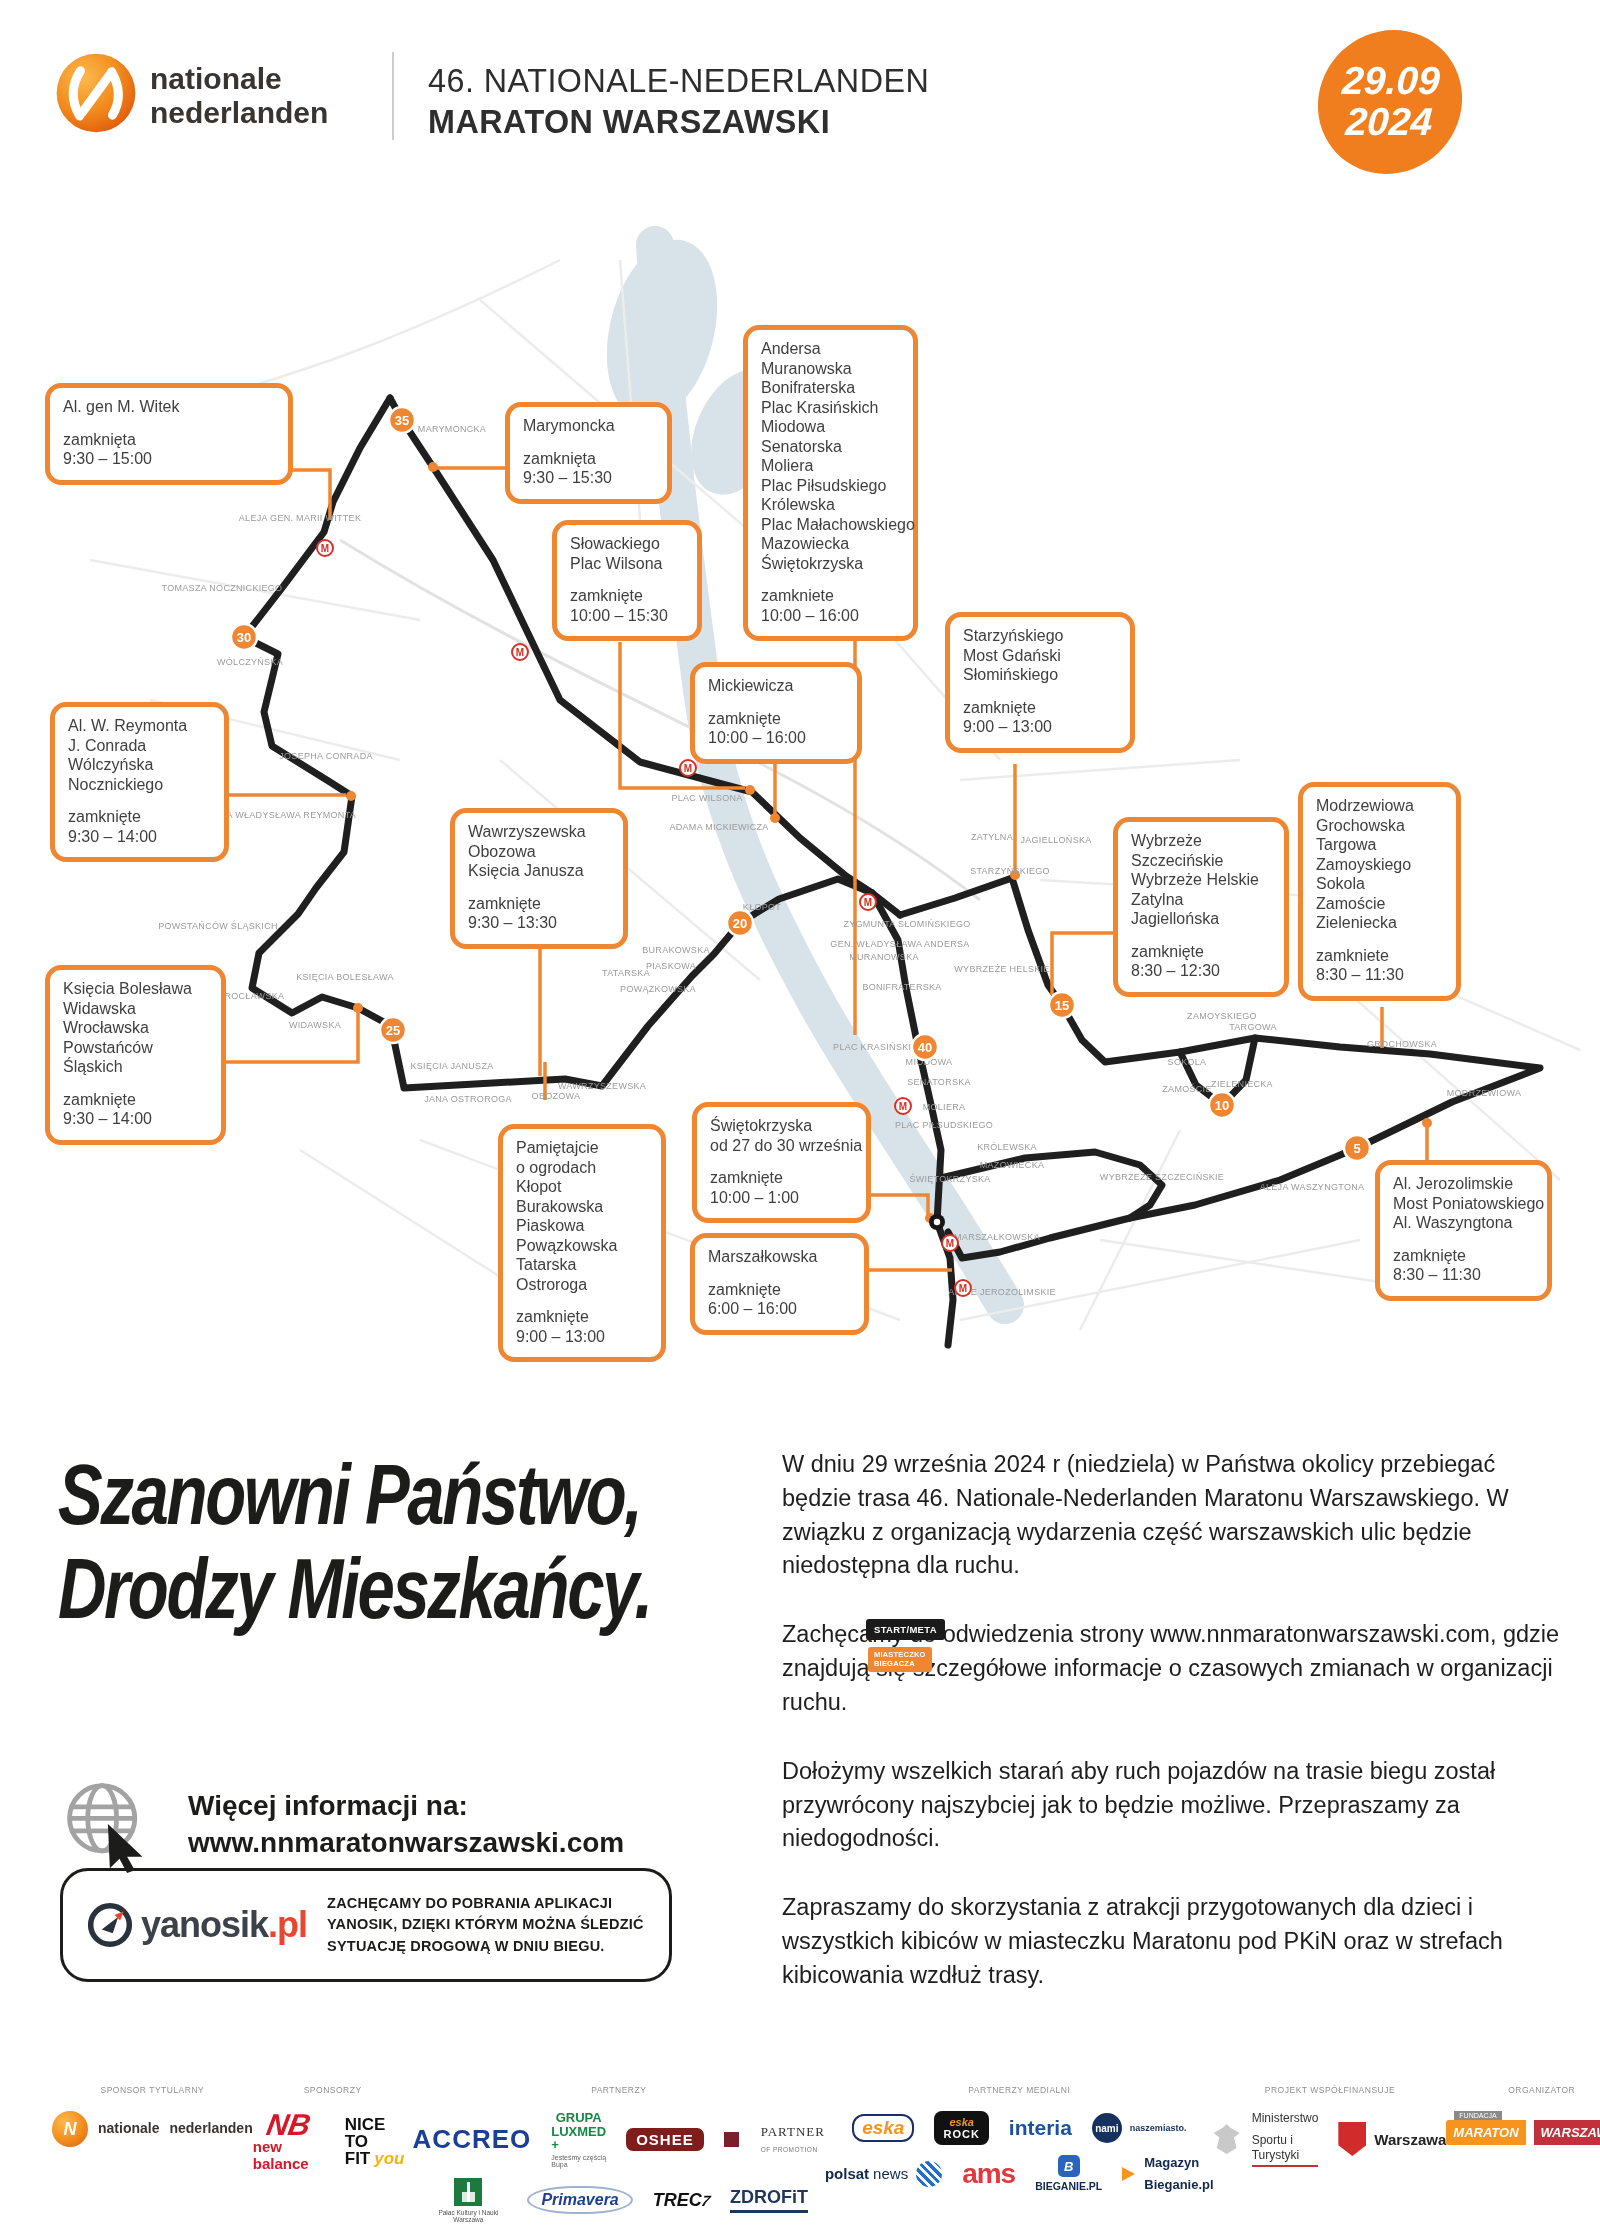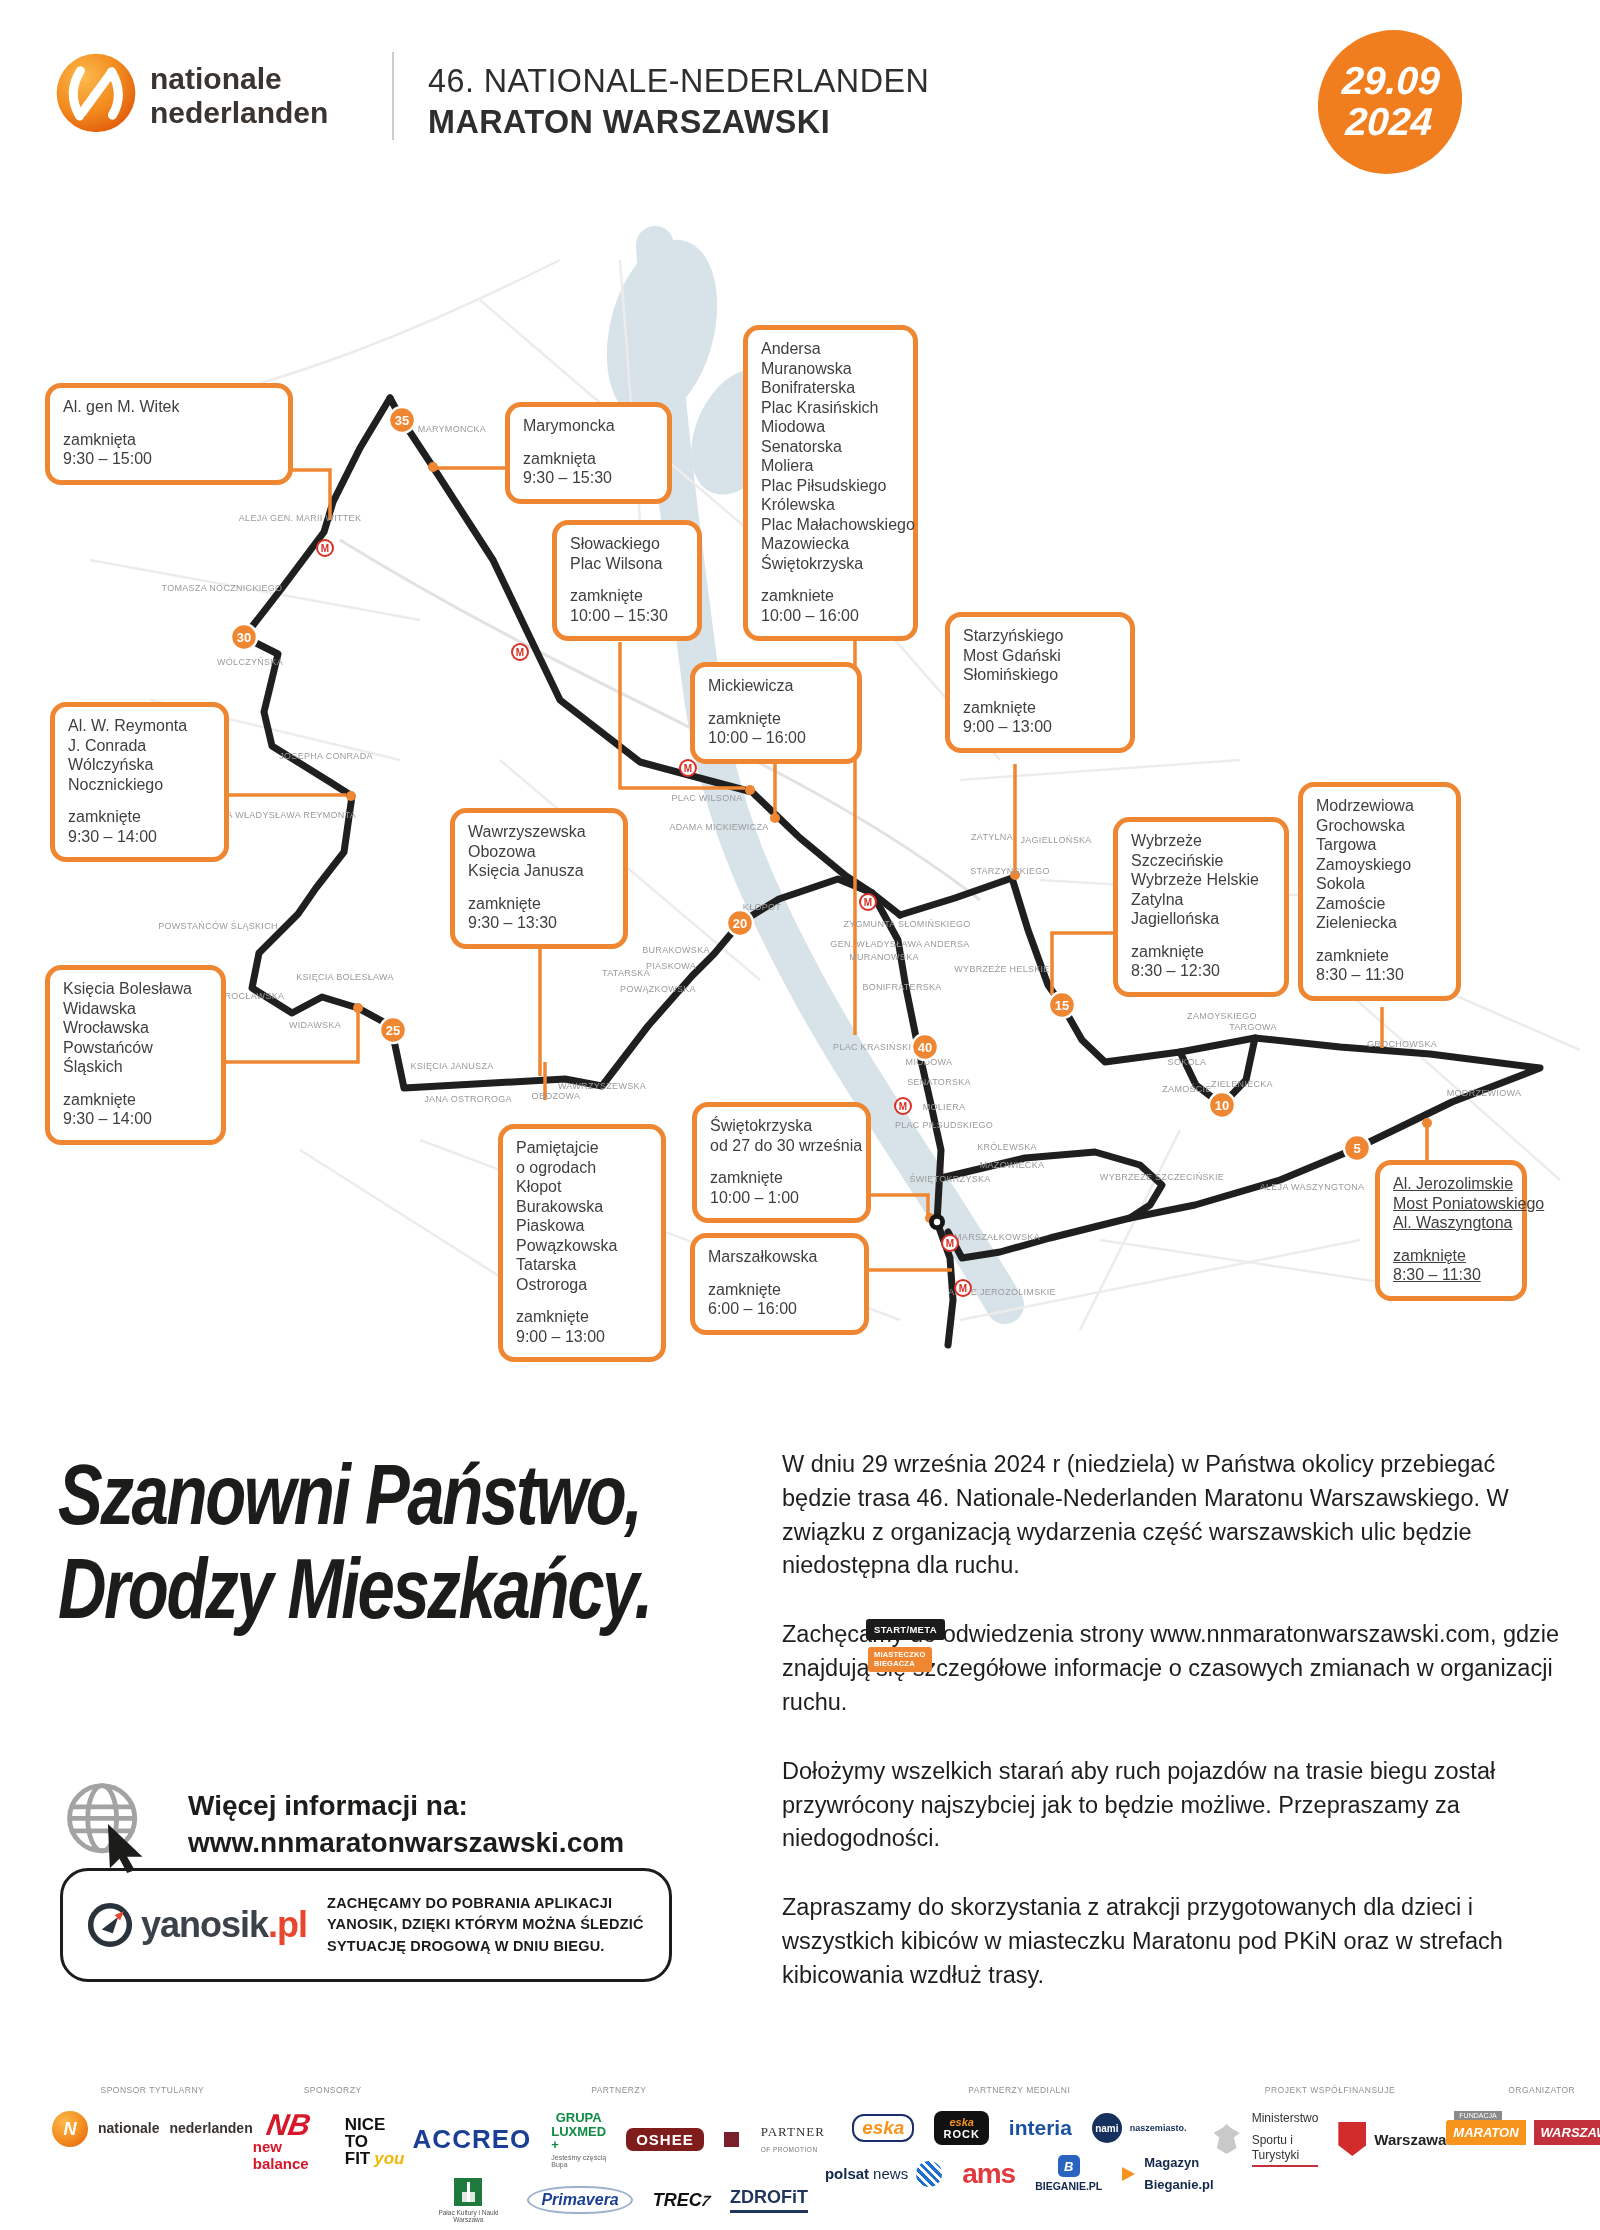--- a/index.html
+++ b/index.html
@@ -460,21 +460,21 @@
           <div class="sp"></div>
           <div>zamknięte</div>
           <div>10:00 – 1:00</div>
         </div>
         <div class="callout" style="left: 690px; top: 1028px; width: 179px;">
           <div>Marszałkowska</div>
           <div class="sp"></div>
           <div>zamknięte</div>
           <div>6:00 – 16:00</div>
         </div>
-        <div class="callout" style="left: 1375px; top: 955px; width: 152px; text-decoration: underline;">
+        <div class="callout" style="left: 1375px; top: 955px; width: 177px;">
           <div>Al. Jerozolimskie</div>
           <div>Most Poniatowskiego</div>
           <div>Al. Waszyngtona</div>
           <div class="sp"></div>
           <div>zamknięte</div>
           <div>8:30 – 11:30</div>
         </div>
       </div>
     <div class="startmeta">START/META</div>
     <div class="miasteczko">

